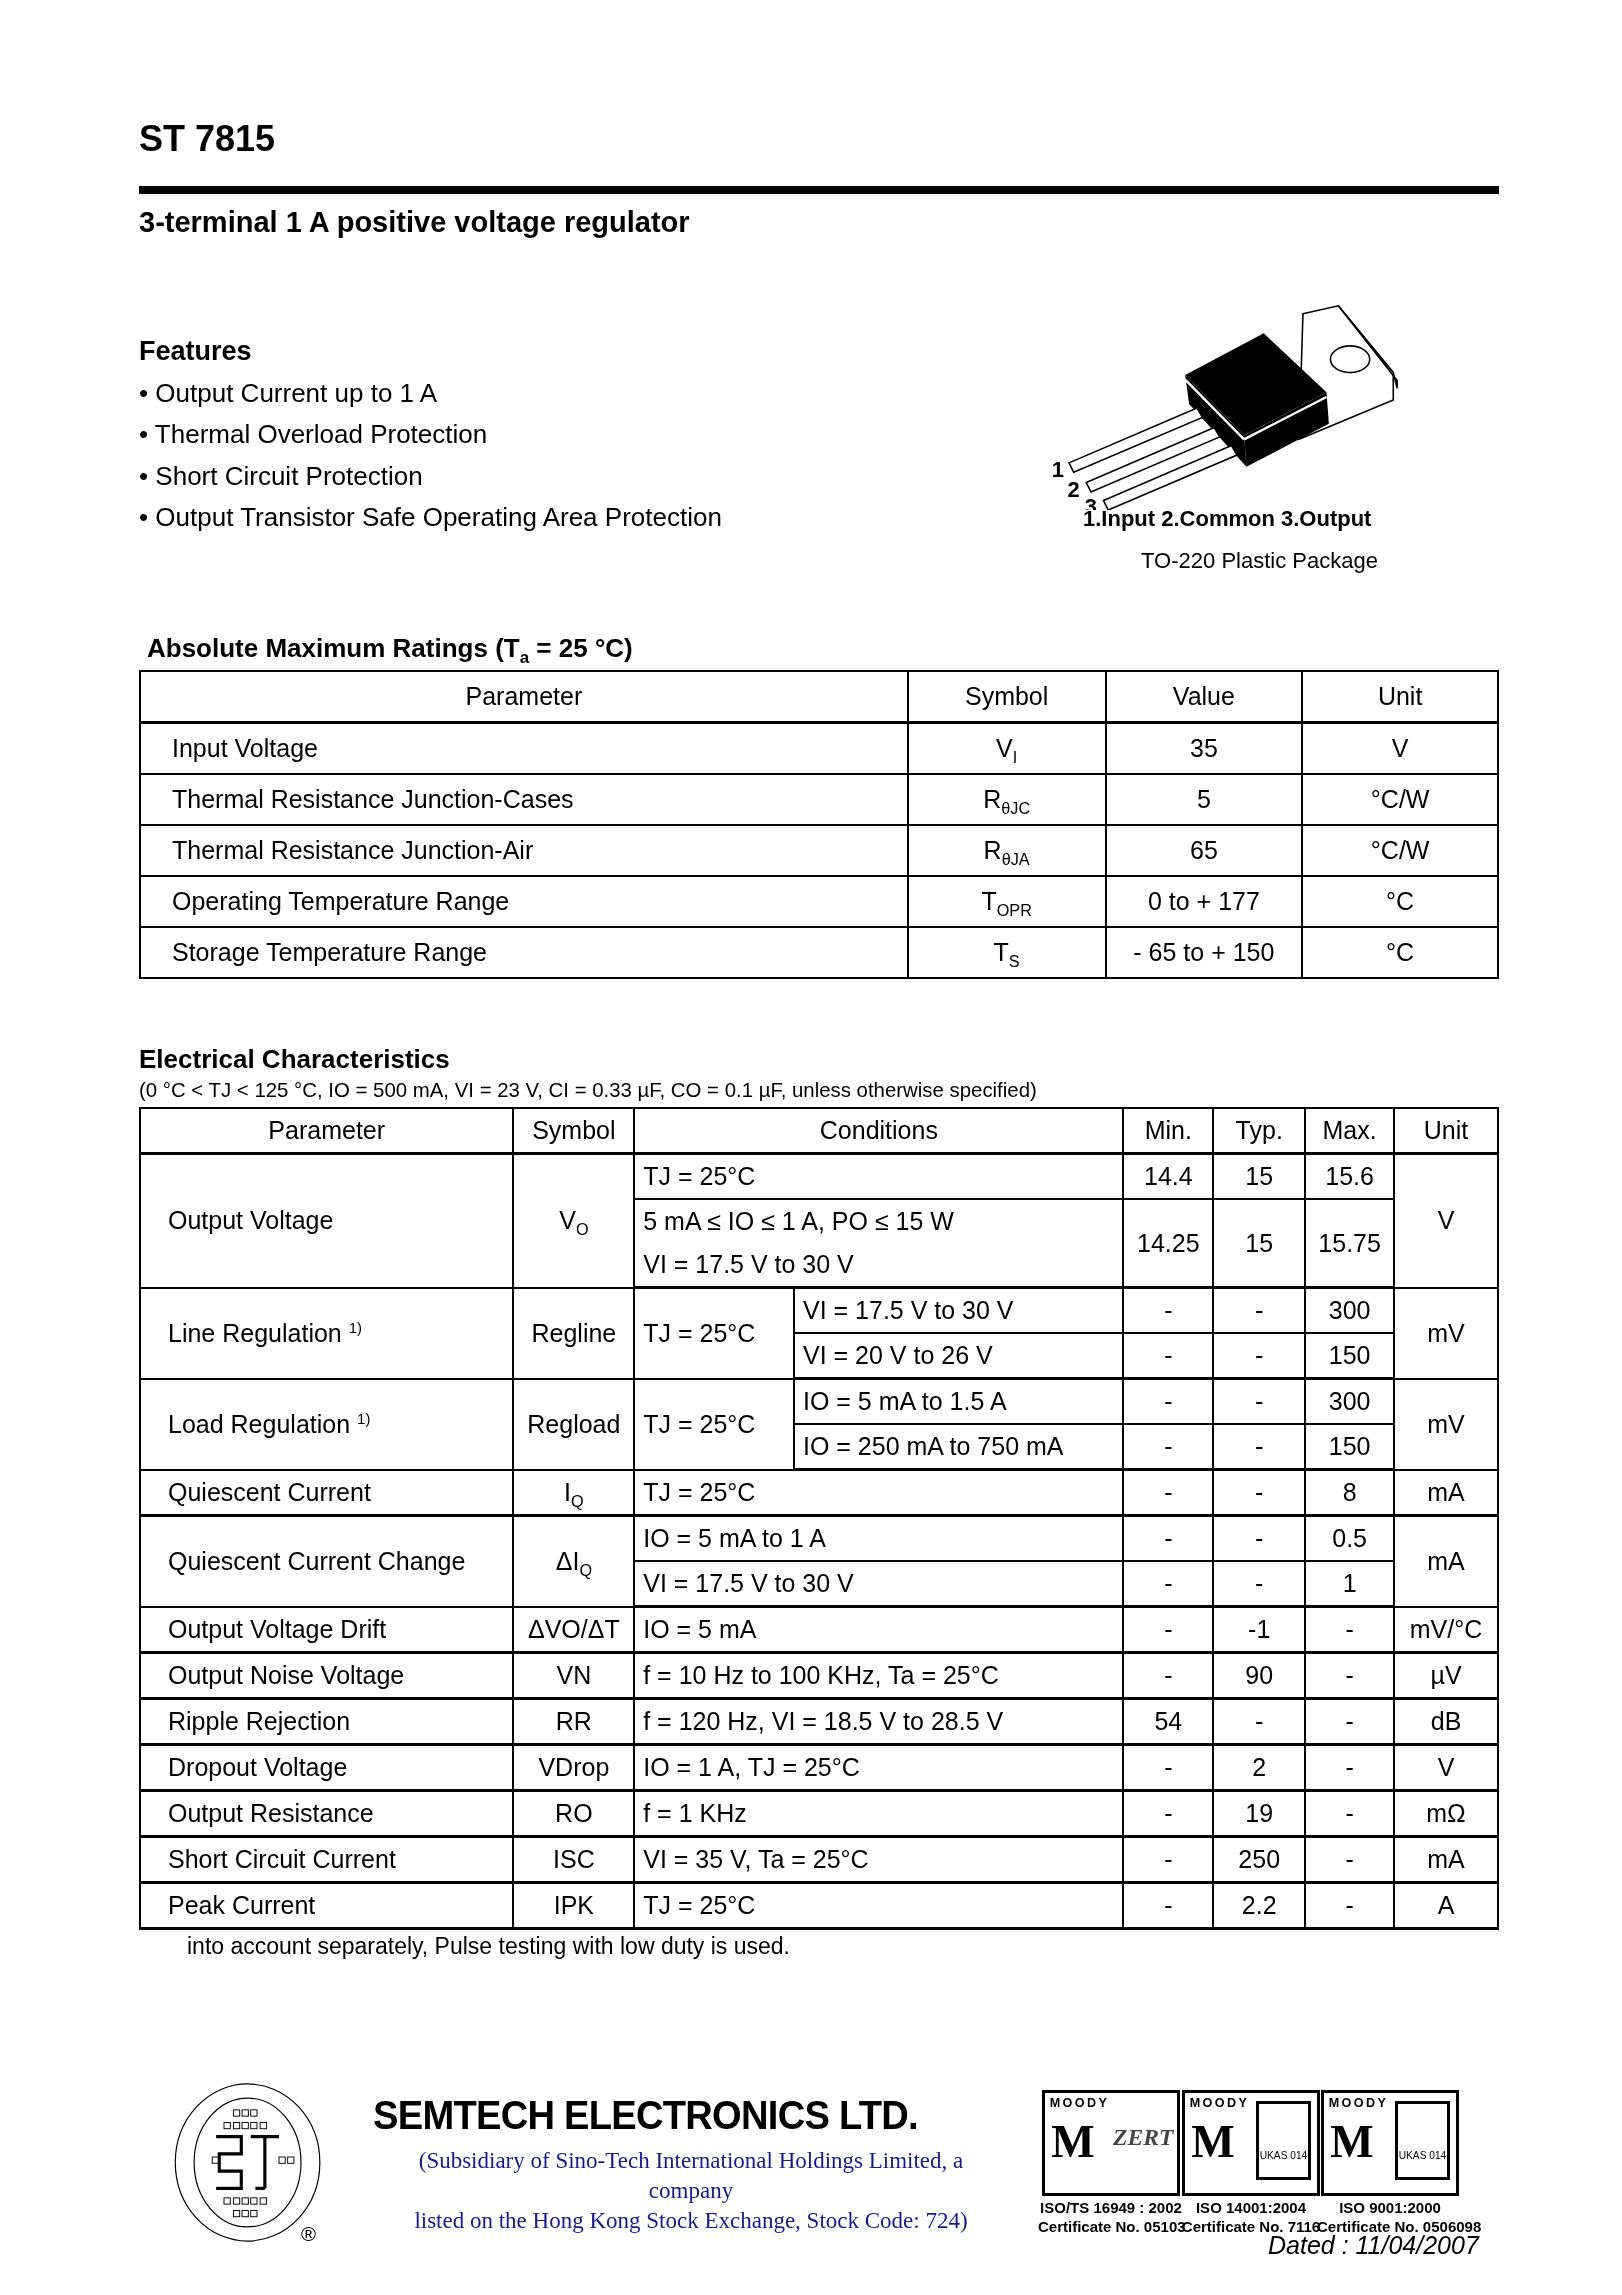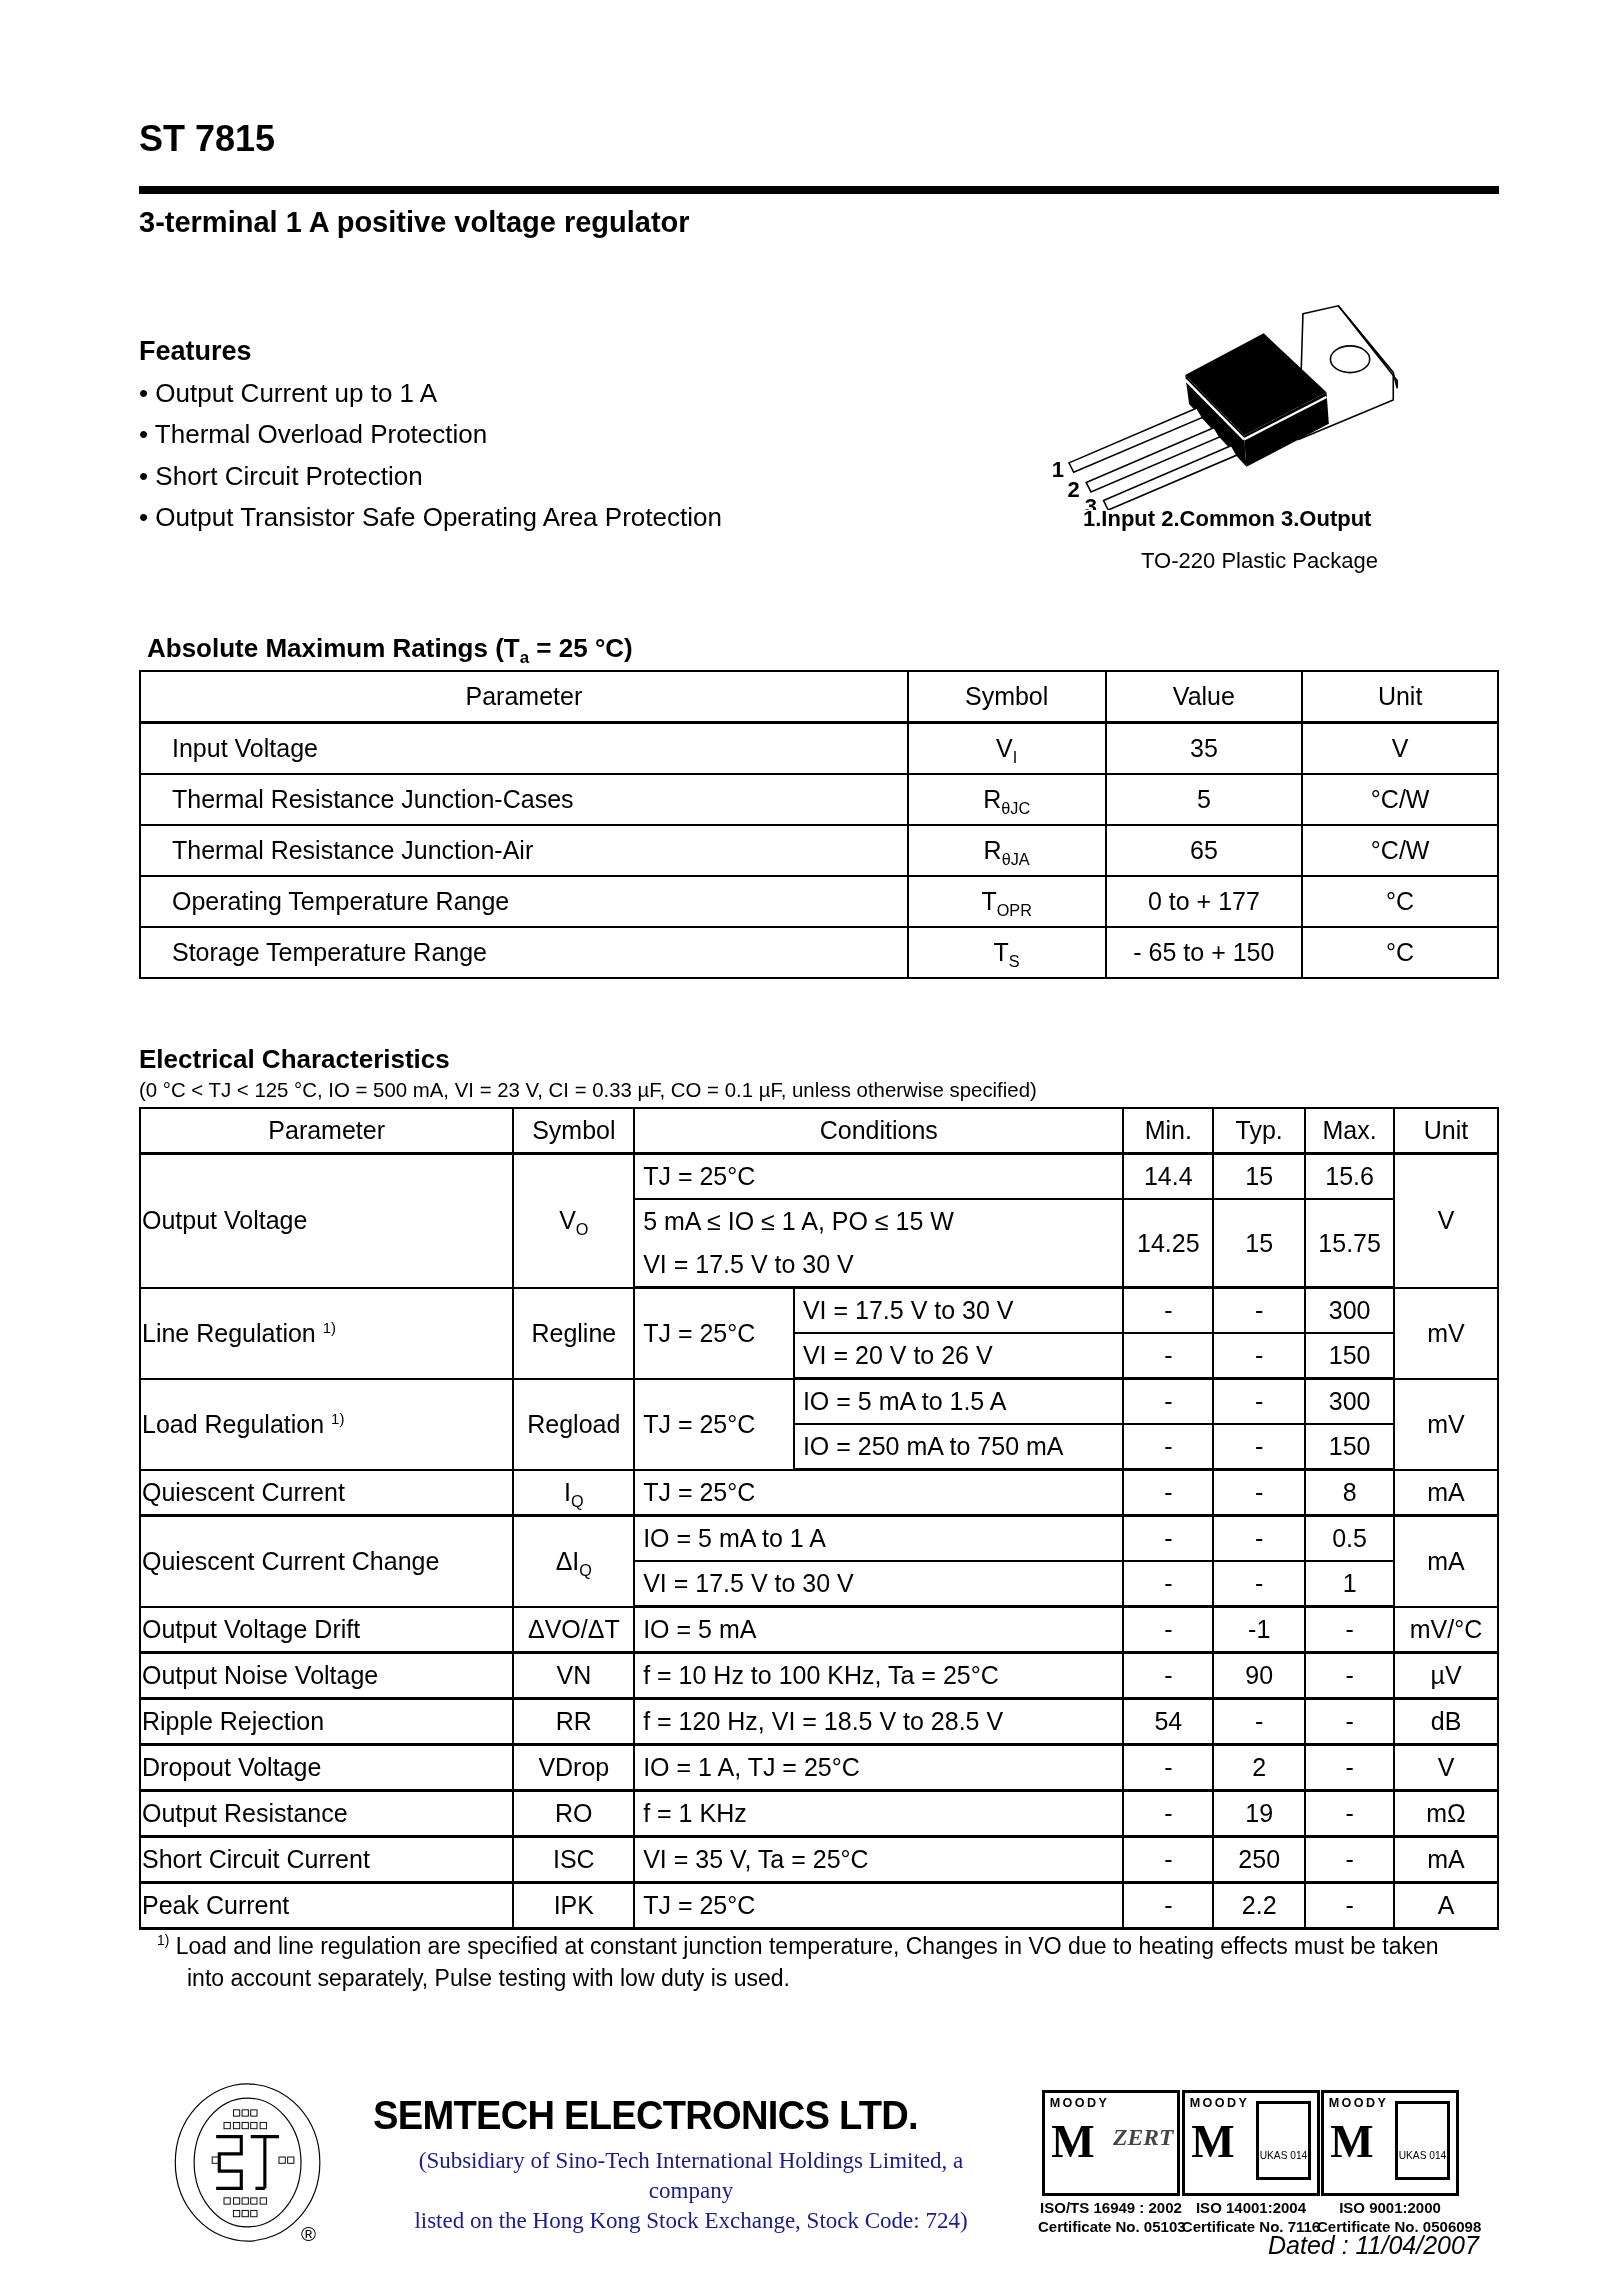--- a/index.html
+++ b/index.html
@@ -23,21 +23,21 @@
   td, th { border:2.4px solid #000; padding:0; font-weight:normal; }
   #abs-table { left:139px; top:670px; width:1360px; }
   #abs-table td, #abs-table th { height:49px; }
   #abs-table th { border-bottom-width:3.9px; }
   #abs-table td.p { text-align:left; padding-left:31px; }
   #abs-table td.c, #abs-table th { text-align:center; }
 
   #elec-table { left:139px; top:1107px; width:1360px; font-size:25px; }
   #elec-table td, #elec-table th { height:43px; text-align:center; }
   #elec-table th { border-bottom-width:3.9px; }
-  #elec-table td.p { text-align:left; padding-left:1px; }
+  #elec-table td.p { text-align:left; padding-left:27px; }
   #elec-table td.cond { text-align:left; padding-left:7.9px; }
   #elec-table tr.grp-end td { border-bottom-width:3.9px; }
 
   .footnote { left:157px; top:1930px; width:1350px; font-size:23px; line-height:32px; }
   .footnote .ind { padding-left:30px; }
 
   .logo { left:169px; top:2080px; width:165px; height:165px; }
   .company { left:373px; top:2092px; font-size:41px; font-weight:bold; letter-spacing:-0.8px; transform:scaleX(0.93); transform-origin:left top; }
   .subsid { left:381px; top:2146px; width:620px; font-family:"Liberation Serif", serif; font-size:23px; color:#1a1a8c; text-align:center; line-height:30px; }
   .cert { top:2090px; width:138px; height:106px; border:3.1px solid #000; box-sizing:border-box; }
@@ -297,21 +297,20 @@
     <td class="cond" colspan="2">TJ = 25°C</td>
     <td>-</td>
     <td>2.2</td>
     <td>-</td>
     <td>A</td>
   </tr>
 </tbody>
   </table>
 
 <div class="abs footnote">
-  <div><span class="sup">1)</span> <span>Load and line regulation are specified at constant junction temperature, Changes in VO due to heating effects must be taken</span></div>
   <div class="ind">into account separately, Pulse testing with low duty is used.</div>
 </div>
 
 <svg class="abs logo" viewBox="0 0 210 210">
   <ellipse cx="100" cy="105" rx="92" ry="100" fill="none" stroke="#000" stroke-width="1.5"></ellipse>
   <ellipse cx="100" cy="105" rx="68" ry="82" fill="none" stroke="#000" stroke-width="1.5"></ellipse>
   <g fill="none" stroke="#000" stroke-width="1.2">
     <rect x="82" y="38" width="8" height="8"></rect>
       <rect x="93" y="38" width="8" height="8"></rect>
       <rect x="104" y="38" width="8" height="8"></rect>

